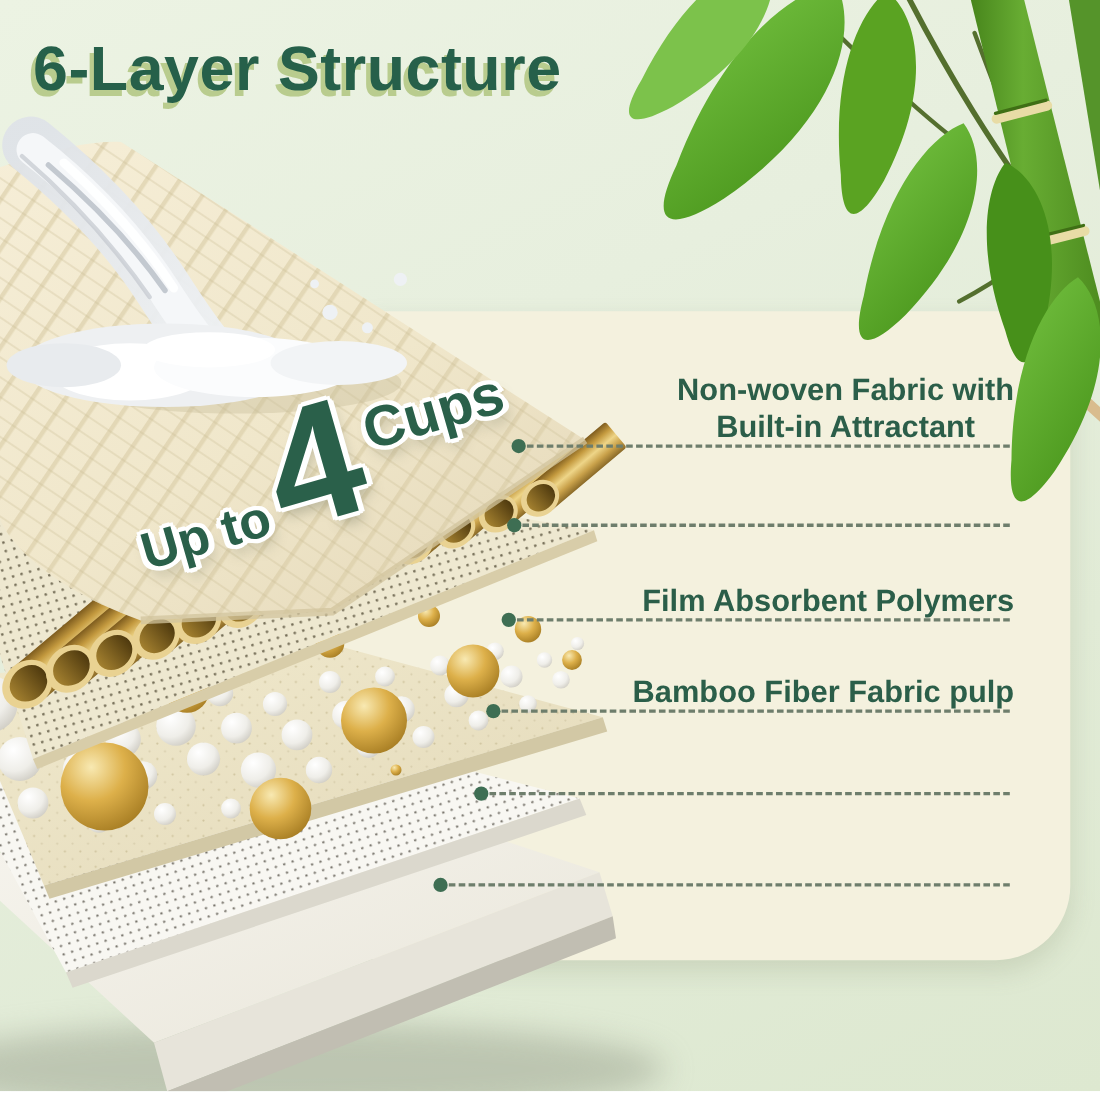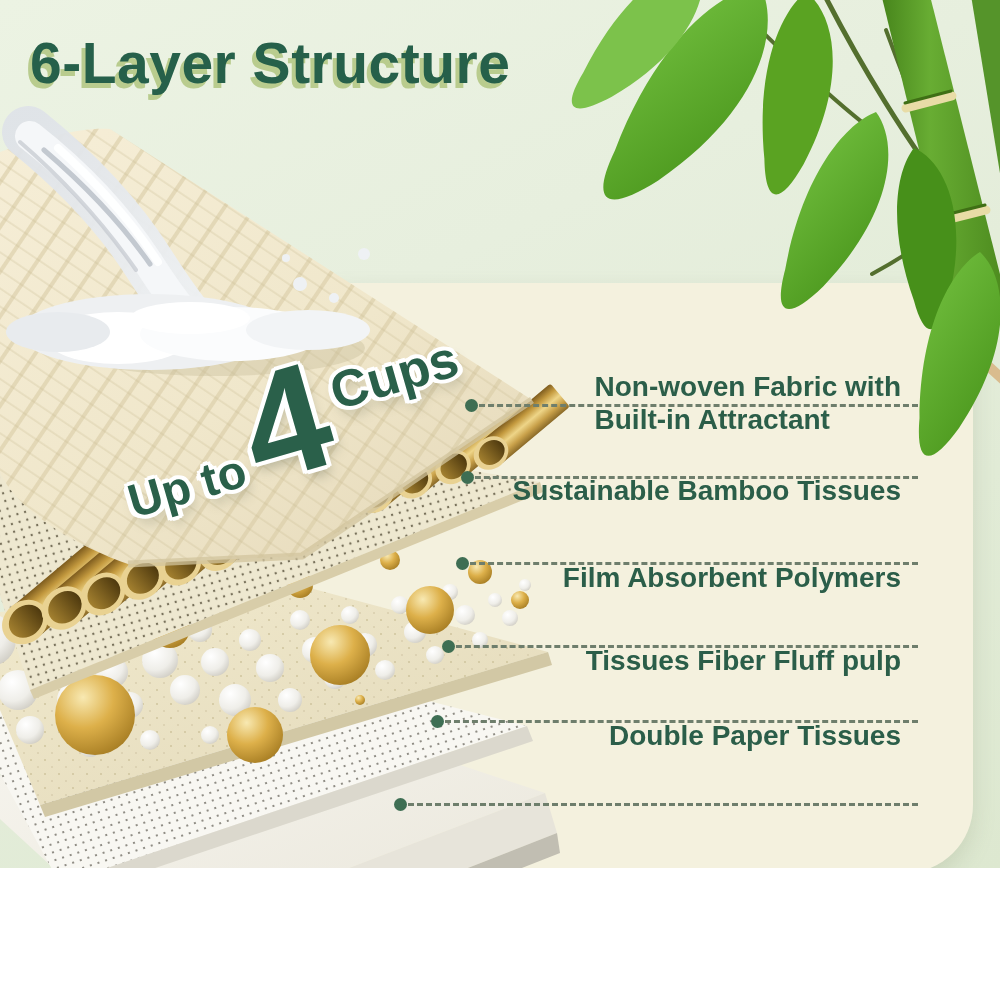--- a/index.html
+++ b/index.html
@@ -1,39 +1,39 @@
 <!DOCTYPE html>
 <html><head>
 <meta charset="utf-8">
 <style>
   html,body{margin:0;padding:0;}
   body{font-family:"Liberation Sans", sans-serif;}
-  .stage{position:relative;width:1000px;height:868px;overflow:hidden;
+  .stage{position:relative;width:1000px;height:992px;overflow:hidden;
     background:linear-gradient(155deg,#ecf3e3 0%,#e7efde 35%,#e1ebd6 70%,#dde8d0 100%);}
   
   .title{position:absolute;left:30px;top:30px;margin:0;font-size:57px;font-weight:700;
     letter-spacing:.5px;color:#26604a;text-shadow:-4px 5px 0 #b9cc8e;white-space:nowrap;}
   
   .panel{position:absolute;left:282px;top:283px;width:691px;height:590px;border-radius:68px;
     background:#f4f1de;box-shadow:0 10px 22px rgba(130,140,110,.22);}
   
   .scene{position:absolute;left:0;top:0;}
   
   .cap{position:absolute;left:120px;top:406px;display:flex;align-items:center;gap:10px;
     transform:rotate(-16deg);transform-origin:0 50%;color:#2a604a;font-weight:700;white-space:nowrap;}
   .cap span{display:block;
     text-shadow:4px 0 0 #fff,-4px 0 0 #fff,0 4px 0 #fff,0 -4px 0 #fff,
       3px 3px 0 #fff,-3px 3px 0 #fff,3px -3px 0 #fff,-3px -3px 0 #fff,
       5px 2px 0 #fff,-5px 2px 0 #fff,2px 9px 12px rgba(95,100,78,.35);}
   .cap-pre{font-size:47px;transform:translateY(34px);}
   .cap-num{font-size:152px;line-height:.84;}
   .cap-unit{font-size:52px;transform:translateY(-16px);}
   
-  .lbl{position:absolute;right:99px;text-align:left;font-size:28px;font-weight:700;
-    color:#2b5e49;line-height:1.18;white-space:pre-line;margin-top:32px;}
+  .lbl{position:absolute;right:78px;text-align:center;font-size:28px;font-weight:700;
+    color:#2b5e49;line-height:1.18;white-space:pre-line;}
   .lead{position:absolute;height:0;border-top:3px dashed #6e7e6c;}
   .lead .dot{position:absolute;left:-5px;top:-8px;width:13px;height:13px;border-radius:50%;
     background:#3e6e53;}
   .bamboo{position:absolute;left:0;top:0;pointer-events:none;}
 </style>
 </head>
 <body>
 
 <div class="stage">
 
@@ -281,36 +281,34 @@
     <span class="cap-num">4</span>
     <span class="cap-unit">Cups</span>
   </div>
 
   <div class="lbl" style="top:338px">Non-woven Fabric with
 Built-in Attractant</div>
   <div class="lead" style="left:470px;top:404px;width:448px">
       <span class="dot"></span>
     </div>
 
-  <div class="lbl" style="top:442px">Sustainable Bamboo Tissues</div>
   <div class="lead" style="left:466px;top:476px;width:452px">
       <span class="dot"></span>
     </div>
 
   <div class="lbl" style="top:529px">Film Absorbent Polymers</div>
   <div class="lead" style="left:461px;top:562px;width:457px">
       <span class="dot"></span>
     </div>
 
-  <div class="lbl" style="top:612px">Tissues Fiber Fluff pulp</div>
+  <div class="lbl" style="top:612px">Bamboo Fiber Fabric pulp</div>
   <div class="lead" style="left:447px;top:645px;width:471px">
       <span class="dot"></span>
     </div>
 
-  <div class="lbl" style="top:687px">Double Paper Tissues</div>
   <div class="lead" style="left:436px;top:720px;width:482px">
       <span class="dot"></span>
     </div>
 
   <div class="lead" style="left:399px;top:803px;width:519px">
       <span class="dot"></span>
     </div>
 
   <svg class="bamboo" width="1000" height="1000" viewBox="0 0 1000 1000">
     <defs>

